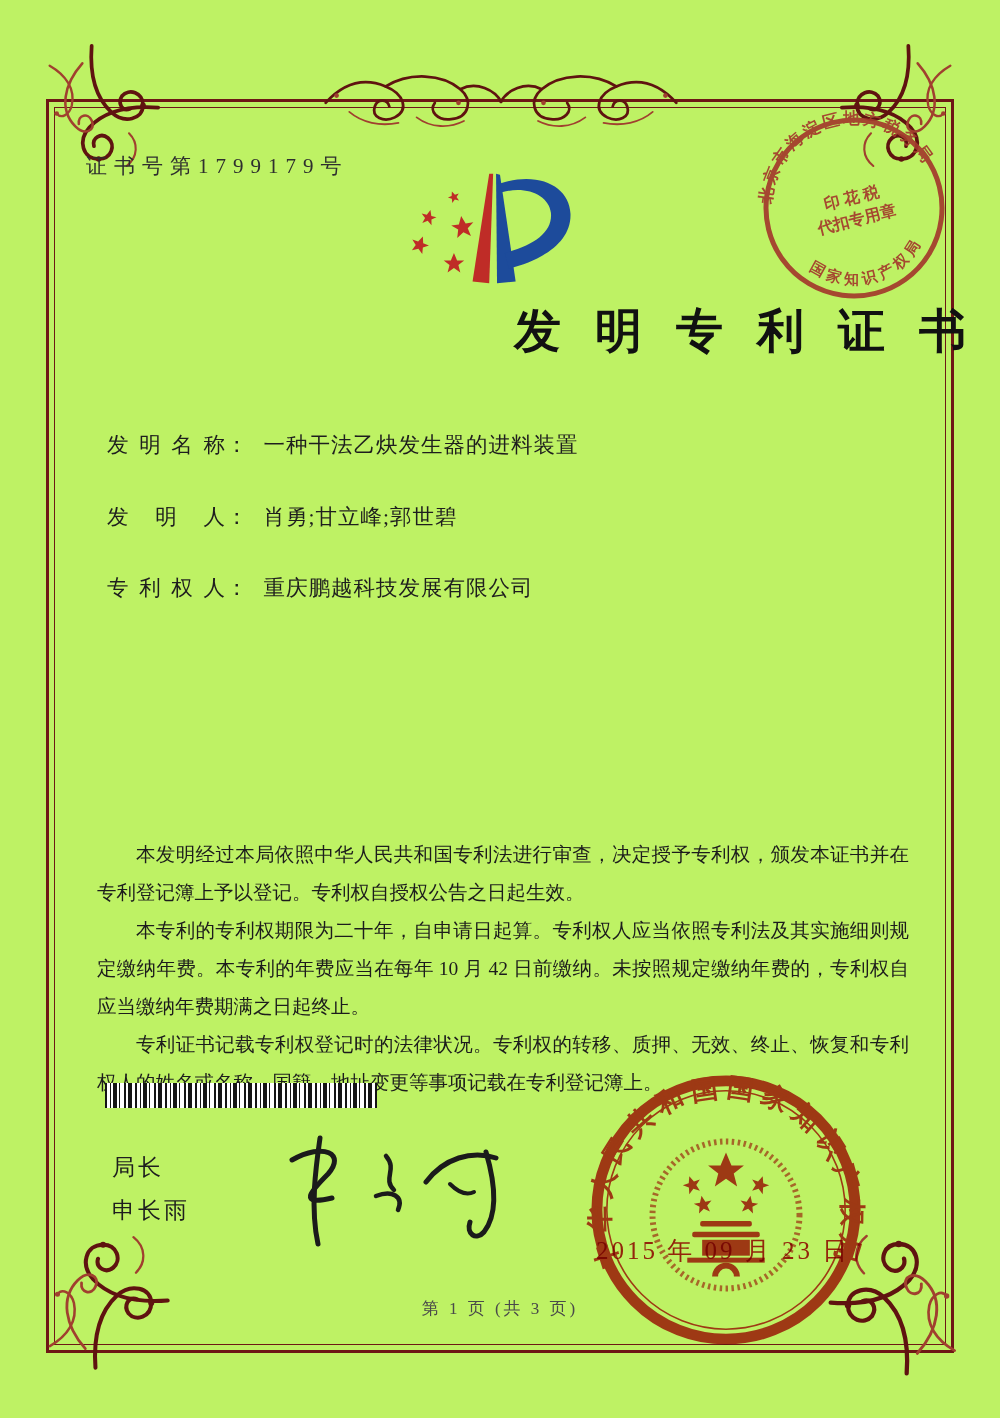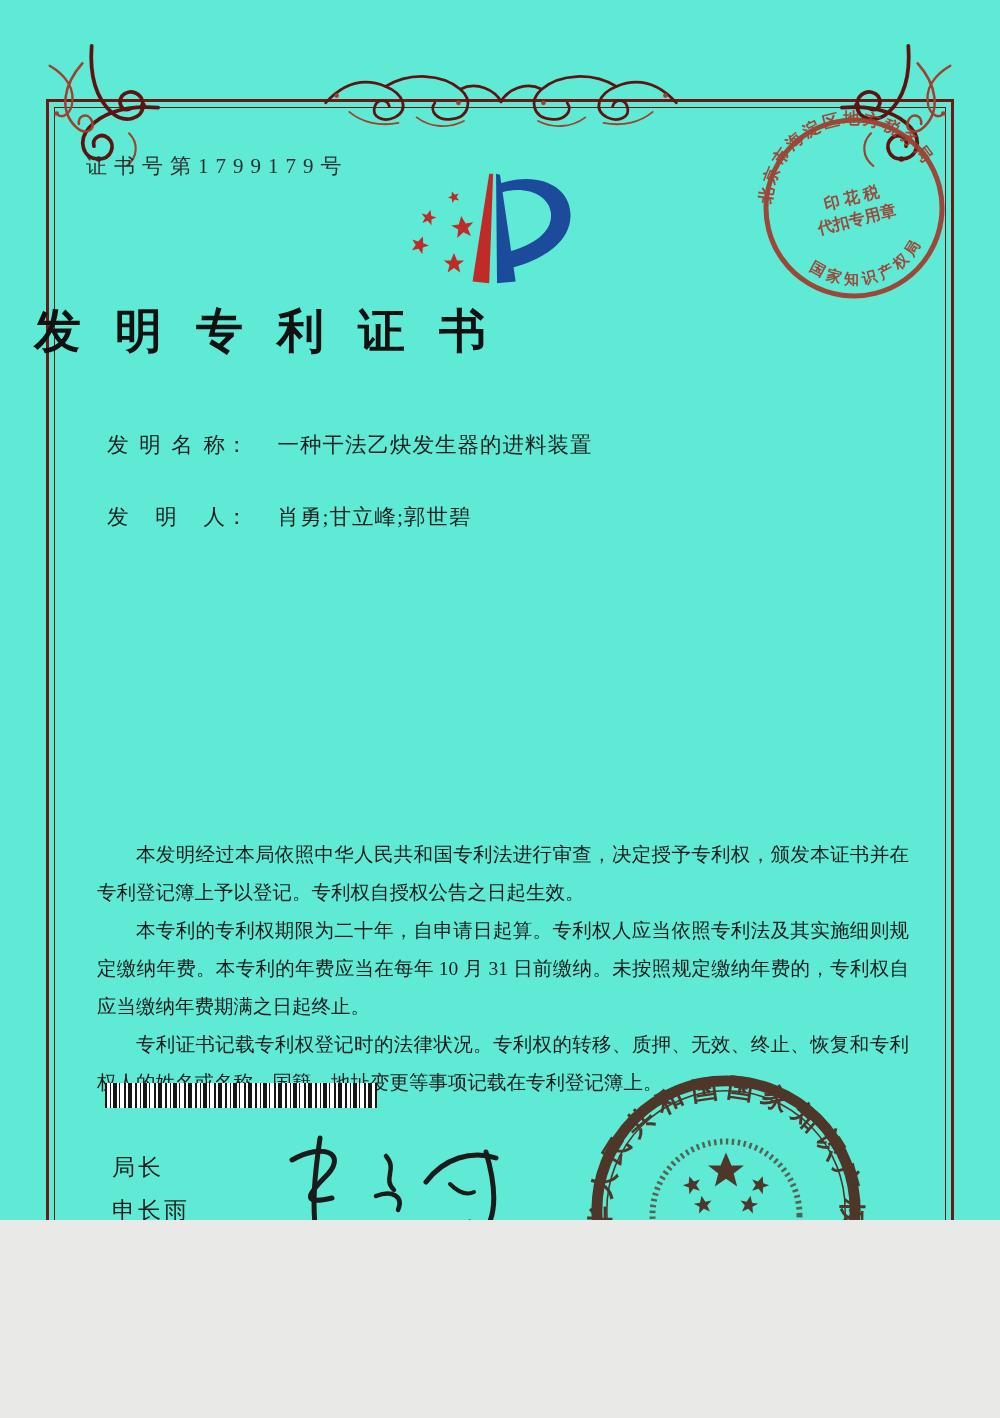--- a/index.html
+++ b/index.html
@@ -1,37 +1,37 @@
 <!DOCTYPE html>
 <html><head>
 <meta charset="utf-8">
 <style>
   html,body{margin:0;padding:0;background:#e9e9e7;}
-  .page{position:relative;width:1000px;height:1220px;background:#5eead4;overflow:hidden;
+  .page{position:relative;width:1000px;height:1418px;background:#bef264;overflow:hidden;
         font-family:"Liberation Serif","DejaVu Serif",serif;color:#222;}
   
   .frame{position:absolute;left:46px;top:99px;width:902px;height:1248px;
          border:3px solid #6e1815;outline:1px solid #6e1815;outline-offset:-9px;}
   .orn{position:absolute;pointer-events:none;}
   .orn svg{width:100%;height:100%;}
   
   .certno{position:absolute;left:86px;top:152px;font-size:21px;letter-spacing:7px;color:#2e2e2e;}
   
   .logo{position:absolute;left:388px;top:158px;width:222px;height:142px;}
   
   .stamp{position:absolute;left:750px;top:108px;width:208px;height:200px;transform:rotate(-14deg);opacity:.92;}
   
-  .title{position:absolute;left:0;top:300px;width:100%;text-align:left;
+  .title{position:absolute;left:0;top:300px;width:100%;text-align:right;
          font-size:47px;font-weight:bold;letter-spacing:34px;text-indent:34px;color:#111;}
   
   .fields{position:absolute;left:107px;top:430px;width:800px;}
   .frow{height:71.5px;font-size:21.5px;color:#1e1e1e;white-space:nowrap;}
   .flabel{display:inline-block;width:118px;text-align:justify;text-align-last:justify;vertical-align:bottom;}
   .fcolon{display:inline-block;margin-left:1px;}
-  .fvalue{display:inline-block;margin-left:30px;letter-spacing:1px;}
+  .fvalue{display:inline-block;margin-left:16px;letter-spacing:1px;}
   
   .bodytext{position:absolute;left:97px;top:836px;width:812px;font-size:19.5px;line-height:38px;
             text-align:justify;color:#1c1c1c;}
   .bodytext p{margin:0;text-indent:2em;}
   
   .barcode{position:absolute;left:105px;top:1083px;width:272px;height:25px;
     background:repeating-linear-gradient(90deg,
       #151515 0 2px,#fff 2px 5px,#151515 5px 6px,#fff 6px 8px,
       #151515 8px 12px,#fff 12px 14px,#151515 14px 15px,#fff 15px 19px,
       #151515 19px 21px,#fff 21px 23px,#151515 23px 27px,#fff 27px 30px);}
@@ -142,25 +142,28 @@
 
   <div class="title">发明专利证书</div>
 
   <div class="fields">
     <div class="frow">
       <span class="flabel">发明名称</span><span class="fcolon">：</span><span class="fvalue">一种干法乙炔发生器的进料装置</span>
     </div>
     <div class="frow">
       <span class="flabel">发明人</span><span class="fcolon">：</span><span class="fvalue">肖勇;甘立峰;郭世碧</span>
     </div>
+    <div class="frow">
+      <span class="flabel">专利权人</span><span class="fcolon">：</span><span class="fvalue">重庆鹏越科技发展有限公司</span>
+    </div>
   </div>
 
   <div class="bodytext">
     <p>本发明经过本局依照中华人民共和国专利法进行审查，决定授予专利权，颁发本证书并在专利登记簿上予以登记。专利权自授权公告之日起生效。</p>
-    <p>本专利的专利权期限为二十年，自申请日起算。专利权人应当依照专利法及其实施细则规定缴纳年费。本专利的年费应当在每年 10 月 31 日前缴纳。未按照规定缴纳年费的，专利权自应当缴纳年费期满之日起终止。</p>
+    <p>本专利的专利权期限为二十年，自申请日起算。专利权人应当依照专利法及其实施细则规定缴纳年费。本专利的年费应当在每年 10 月 42 日前缴纳。未按照规定缴纳年费的，专利权自应当缴纳年费期满之日起终止。</p>
     <p>专利证书记载专利权登记时的法律状况。专利权的转移、质押、无效、终止、恢复和专利权人的姓名或名称、国籍、地址变更等事项记载在专利登记簿上。</p>
   </div>
 
   <div class="barcode"></div>
 
   <div class="sig-title">局长</div>
   <div class="sig-name">申长雨</div>
   <div class="sig-hand">
     <svg viewBox="0 0 268 126" width="268" height="126" fill="none" stroke="#1b1b1b" stroke-linecap="round">
       <path d="M62,12 C58,40 52,82 60,118" stroke-width="5"></path>

